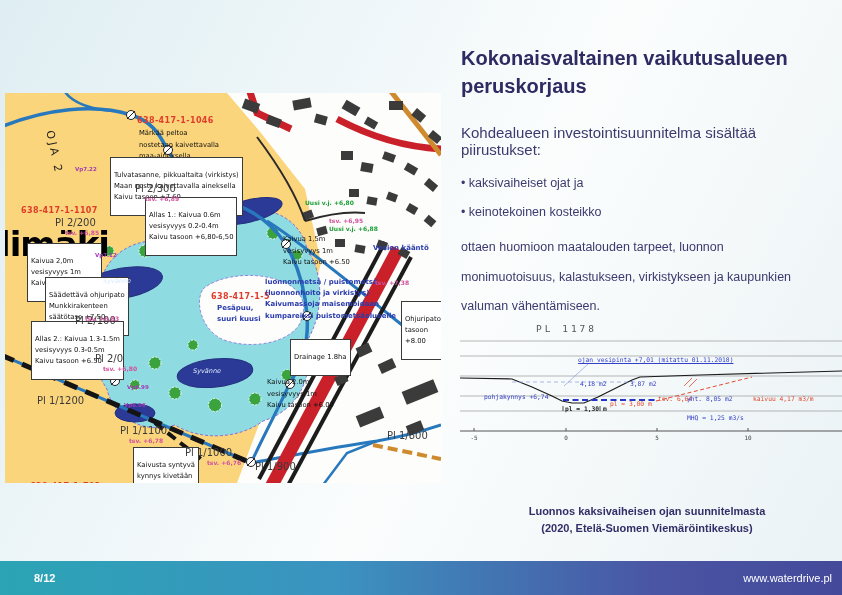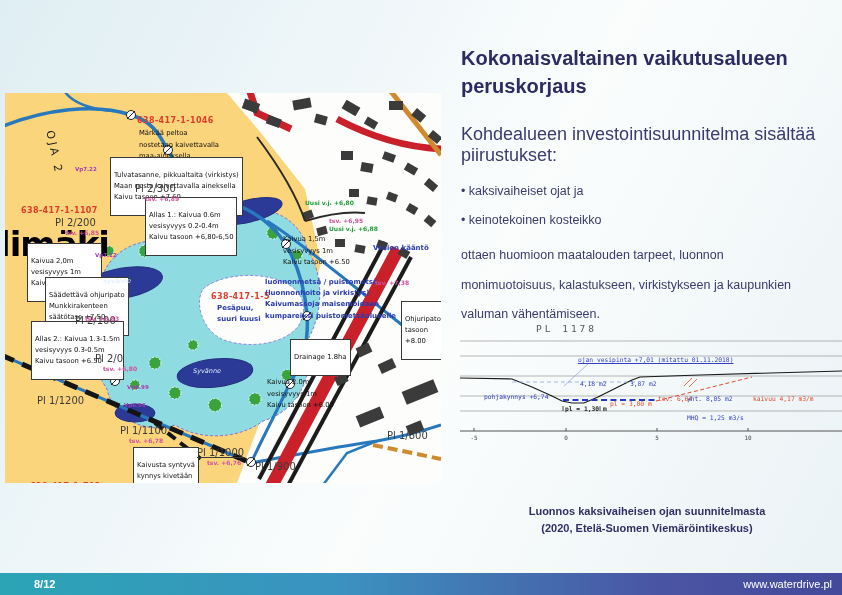--- a/index.html
+++ b/index.html
@@ -4,31 +4,31 @@
 <style>
   html,body{margin:0;padding:0;background:#cfd8dd;}
   .slide{
     position:relative;width:842px;height:595px;overflow:hidden;
     background:linear-gradient(118deg,#dfeef3 0%,#f2f8fa 38%,#fbfdfd 55%,#eaf2f5 100%);
     font-family:"Liberation Sans",sans-serif;
   }
   
   .right-col{position:absolute;left:461px;top:44px;width:372px;color:#3c3a6e;}
   .right-col h1{margin:0;font-size:20px;line-height:1.42;font-weight:bold;color:#2e2b62;}
-  .intro{margin:23px 0 0 0;font-size:18px;}
+  .intro{margin:23px 0 0 0;font-size:15px;}
   .bullets{margin-top:17px;}
   .bullet{font-size:12.5px;line-height:1.3;margin-bottom:13px;}
   .outro{margin:3px 0 0 0;font-size:12.5px;line-height:2.35;width:354px;}
   
   .caption{position:absolute;top:503px;font-size:11px;font-weight:bold;color:#322f68;
     text-align:center;line-height:1.5;white-space:pre-line;}
   .caption.left{left:5px;width:436px;}
   .caption.right{left:461px;width:372px;}
   
-  .footer{position:absolute;left:0;bottom:0;width:842px;height:22px;
+  .footer{position:absolute;left:0;bottom:0;width:842px;height:34px;
     background:linear-gradient(90deg,#2ba4b5 0%,#3b93c0 40%,#4a55a4 78%,#44499a 100%);
     display:flex;align-items:center;justify-content:space-between;color:#fff;font-size:11px;}
   .footer .page{margin-left:34px;font-weight:bold;}
   .footer .site{margin-right:10px;}
   
   .map-panel{position:absolute;left:5px;top:93px;width:436px;height:390px;background:#fbd57b;overflow:hidden;}
   .map-panel svg{position:absolute;left:0;top:0;}
   .m-label{position:absolute;font-family:"DejaVu Sans",sans-serif;white-space:pre-line;line-height:1.5;z-index:3;}
   .red{color:#e03c2c;font-size:8px;font-weight:bold;letter-spacing:.4px;}
   .station{color:#3a3a3a;font-size:10px;}
@@ -242,21 +242,21 @@
     <span class="m-label pink" style="left:140px;top:101px;">tsv. +6,89</span>
     <span class="m-label station" style="left:50px;top:122px;">Pl 2/200</span>
     <span class="m-label pink" style="left:60px;top:135px;">tsv. +6,85</span>
     <span class="m-label station" style="left:70px;top:220px;">Pl 2/100</span>
     <span class="m-label pink" style="left:80px;top:221px;">tsv. +6,83</span>
     <span class="m-label station" style="left:90px;top:258px;">Pl 2/0</span>
     <span class="m-label pink" style="left:98px;top:271px;">tsv. +6,80</span>
     <span class="m-label station" style="left:32px;top:300px;">Pl 1/1200</span>
     <span class="m-label station" style="left:115px;top:330px;">Pl 1/1100</span>
     <span class="m-label pink" style="left:124px;top:343px;">tsv. +6,78</span>
-    <span class="m-label station" style="left:192px;top:352px;text-decoration:underline;">Pl 1/1000</span>
+    <span class="m-label station" style="left:180px;top:352px;">Pl 1/1000</span>
     <span class="m-label pink" style="left:202px;top:365px;">tsv. +6,76</span>
     <span class="m-label station" style="left:250px;top:366px;">Pl 1/900</span>
     <span class="m-label station" style="left:382px;top:335px;">Pl 1/800</span>
 
     <span class="m-label pink" style="left:370px;top:185px;">tsv. +7,38</span>
     <span class="m-label pink" style="left:324px;top:123px;">tsv. +6,95</span>
     <span class="m-label green2" style="left:324px;top:131px;">Uusi v.j. +6,88</span>
     <span class="m-label green2" style="left:300px;top:105px;">Uusi v.j. +6,80</span>
     <span class="m-label purple" style="left:70px;top:72px;">Vp7.22</span>
     <span class="m-label purple" style="left:90px;top:158px;">Vp7.12</span>

